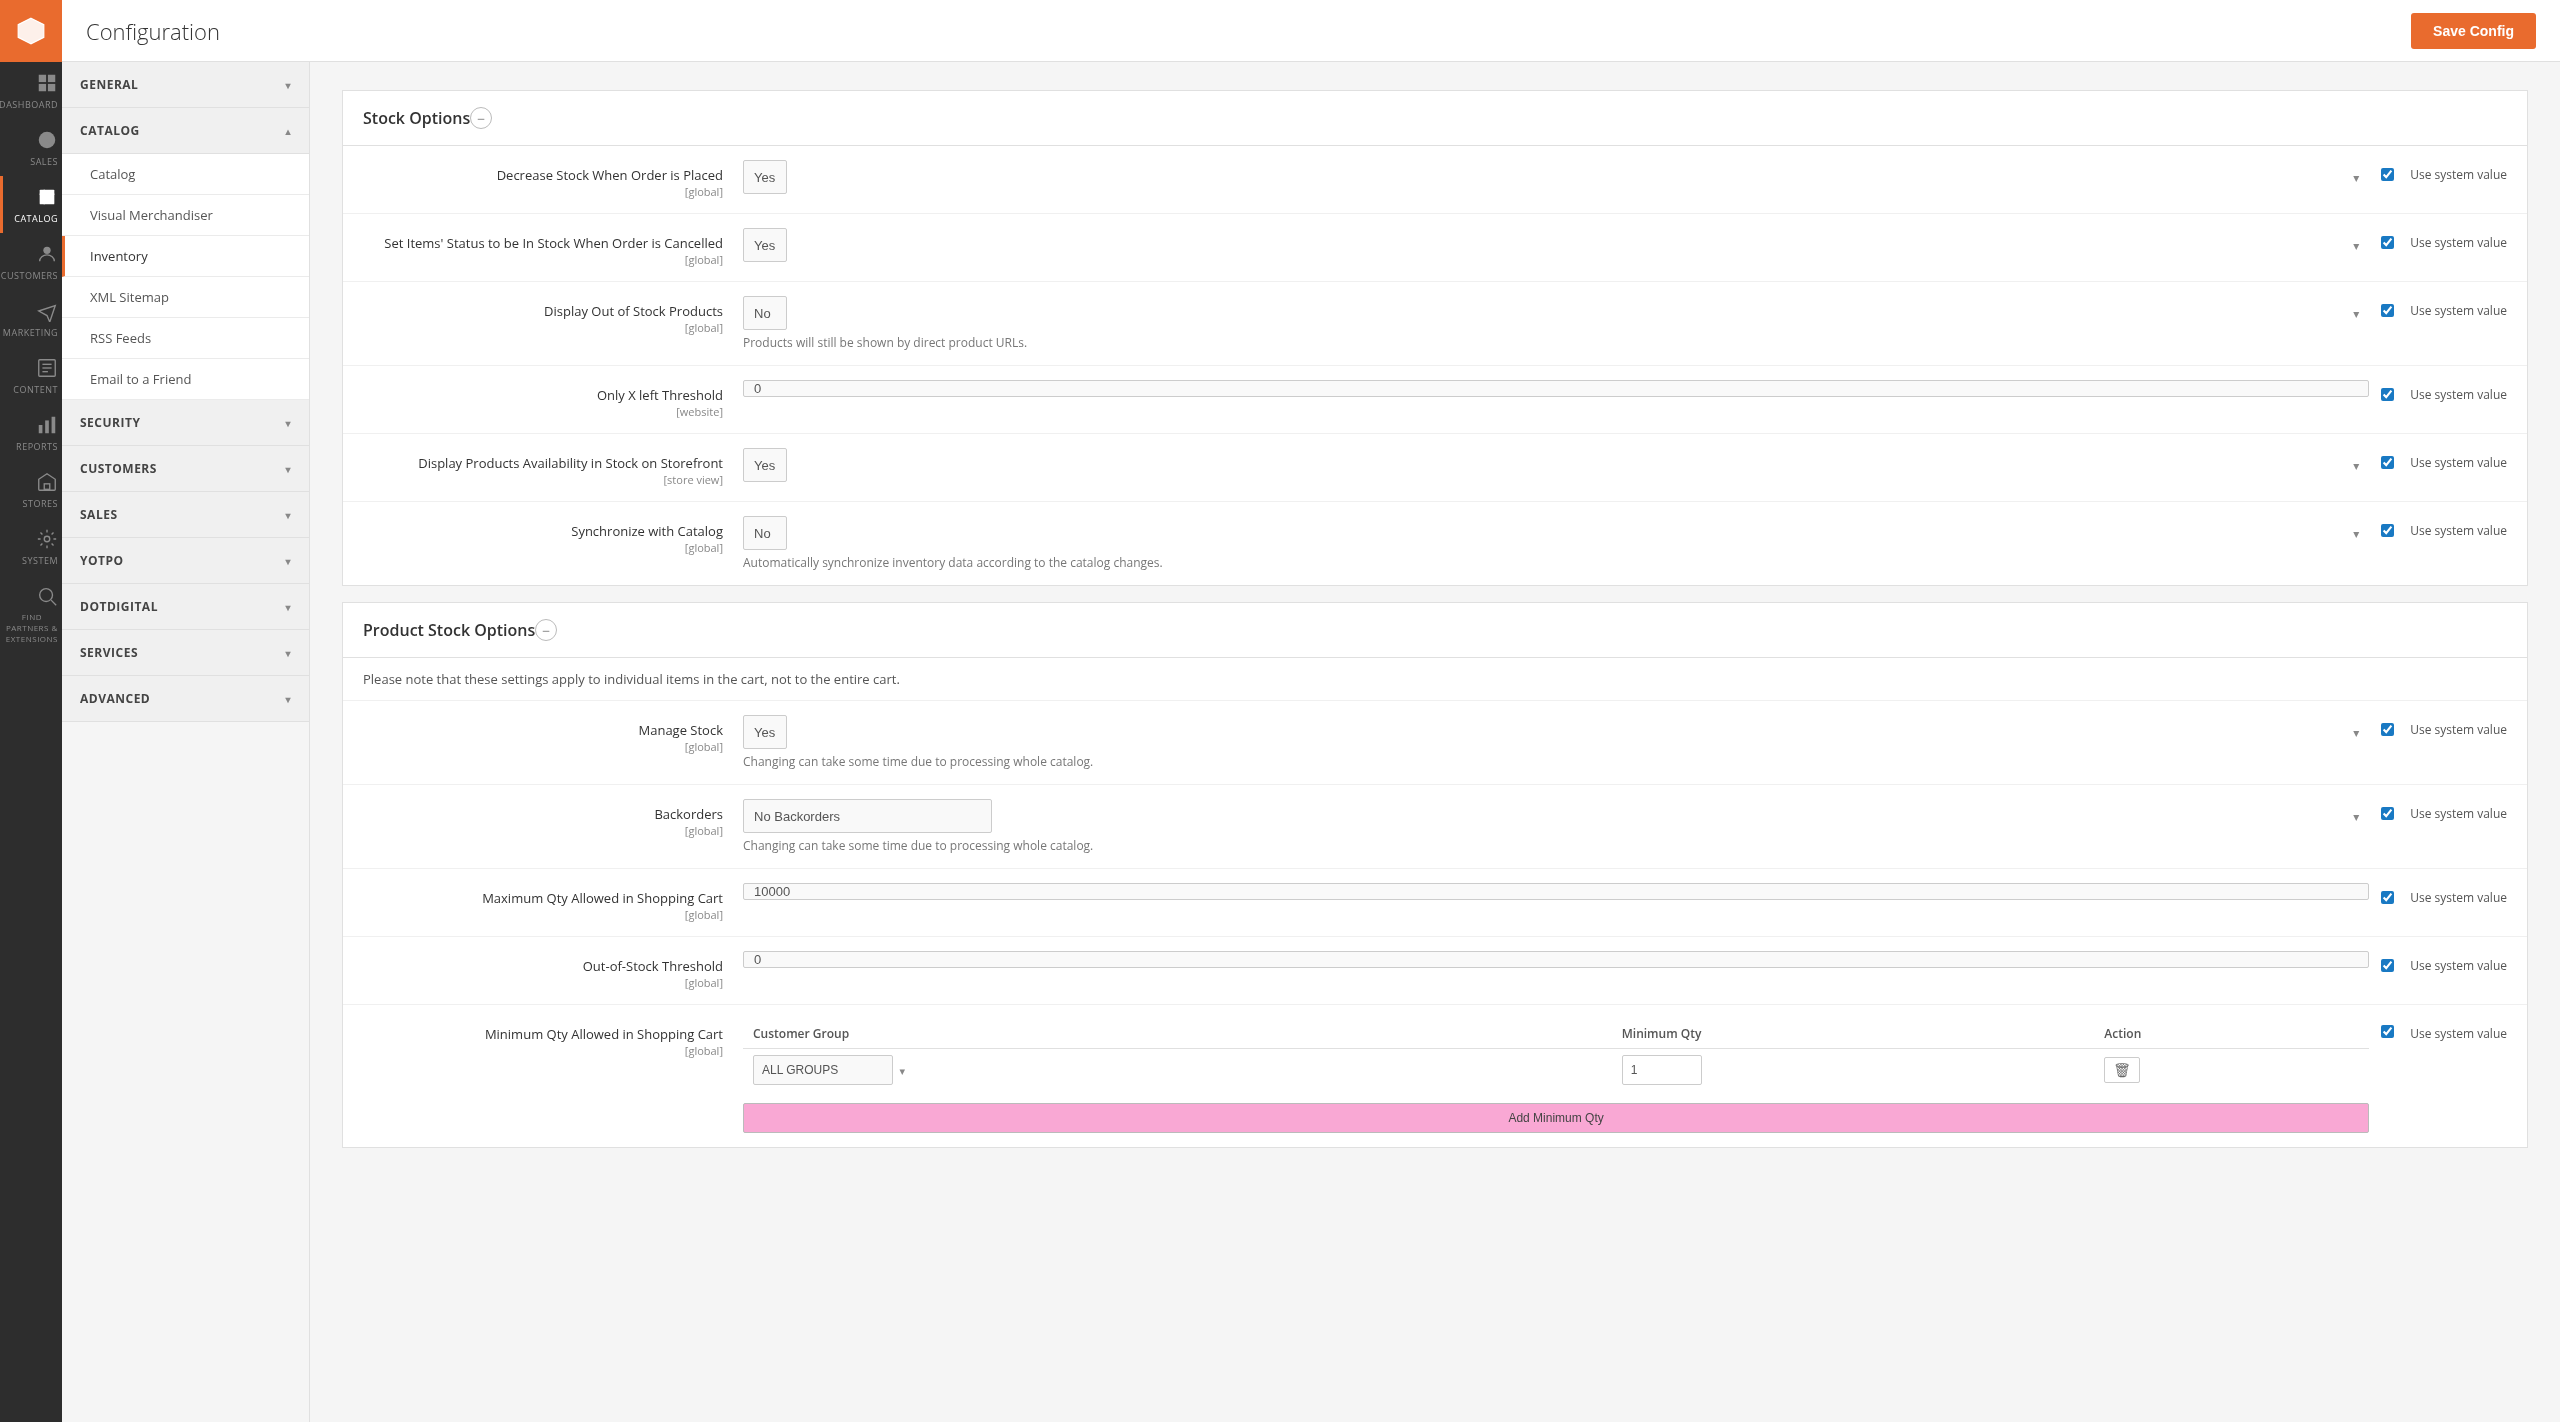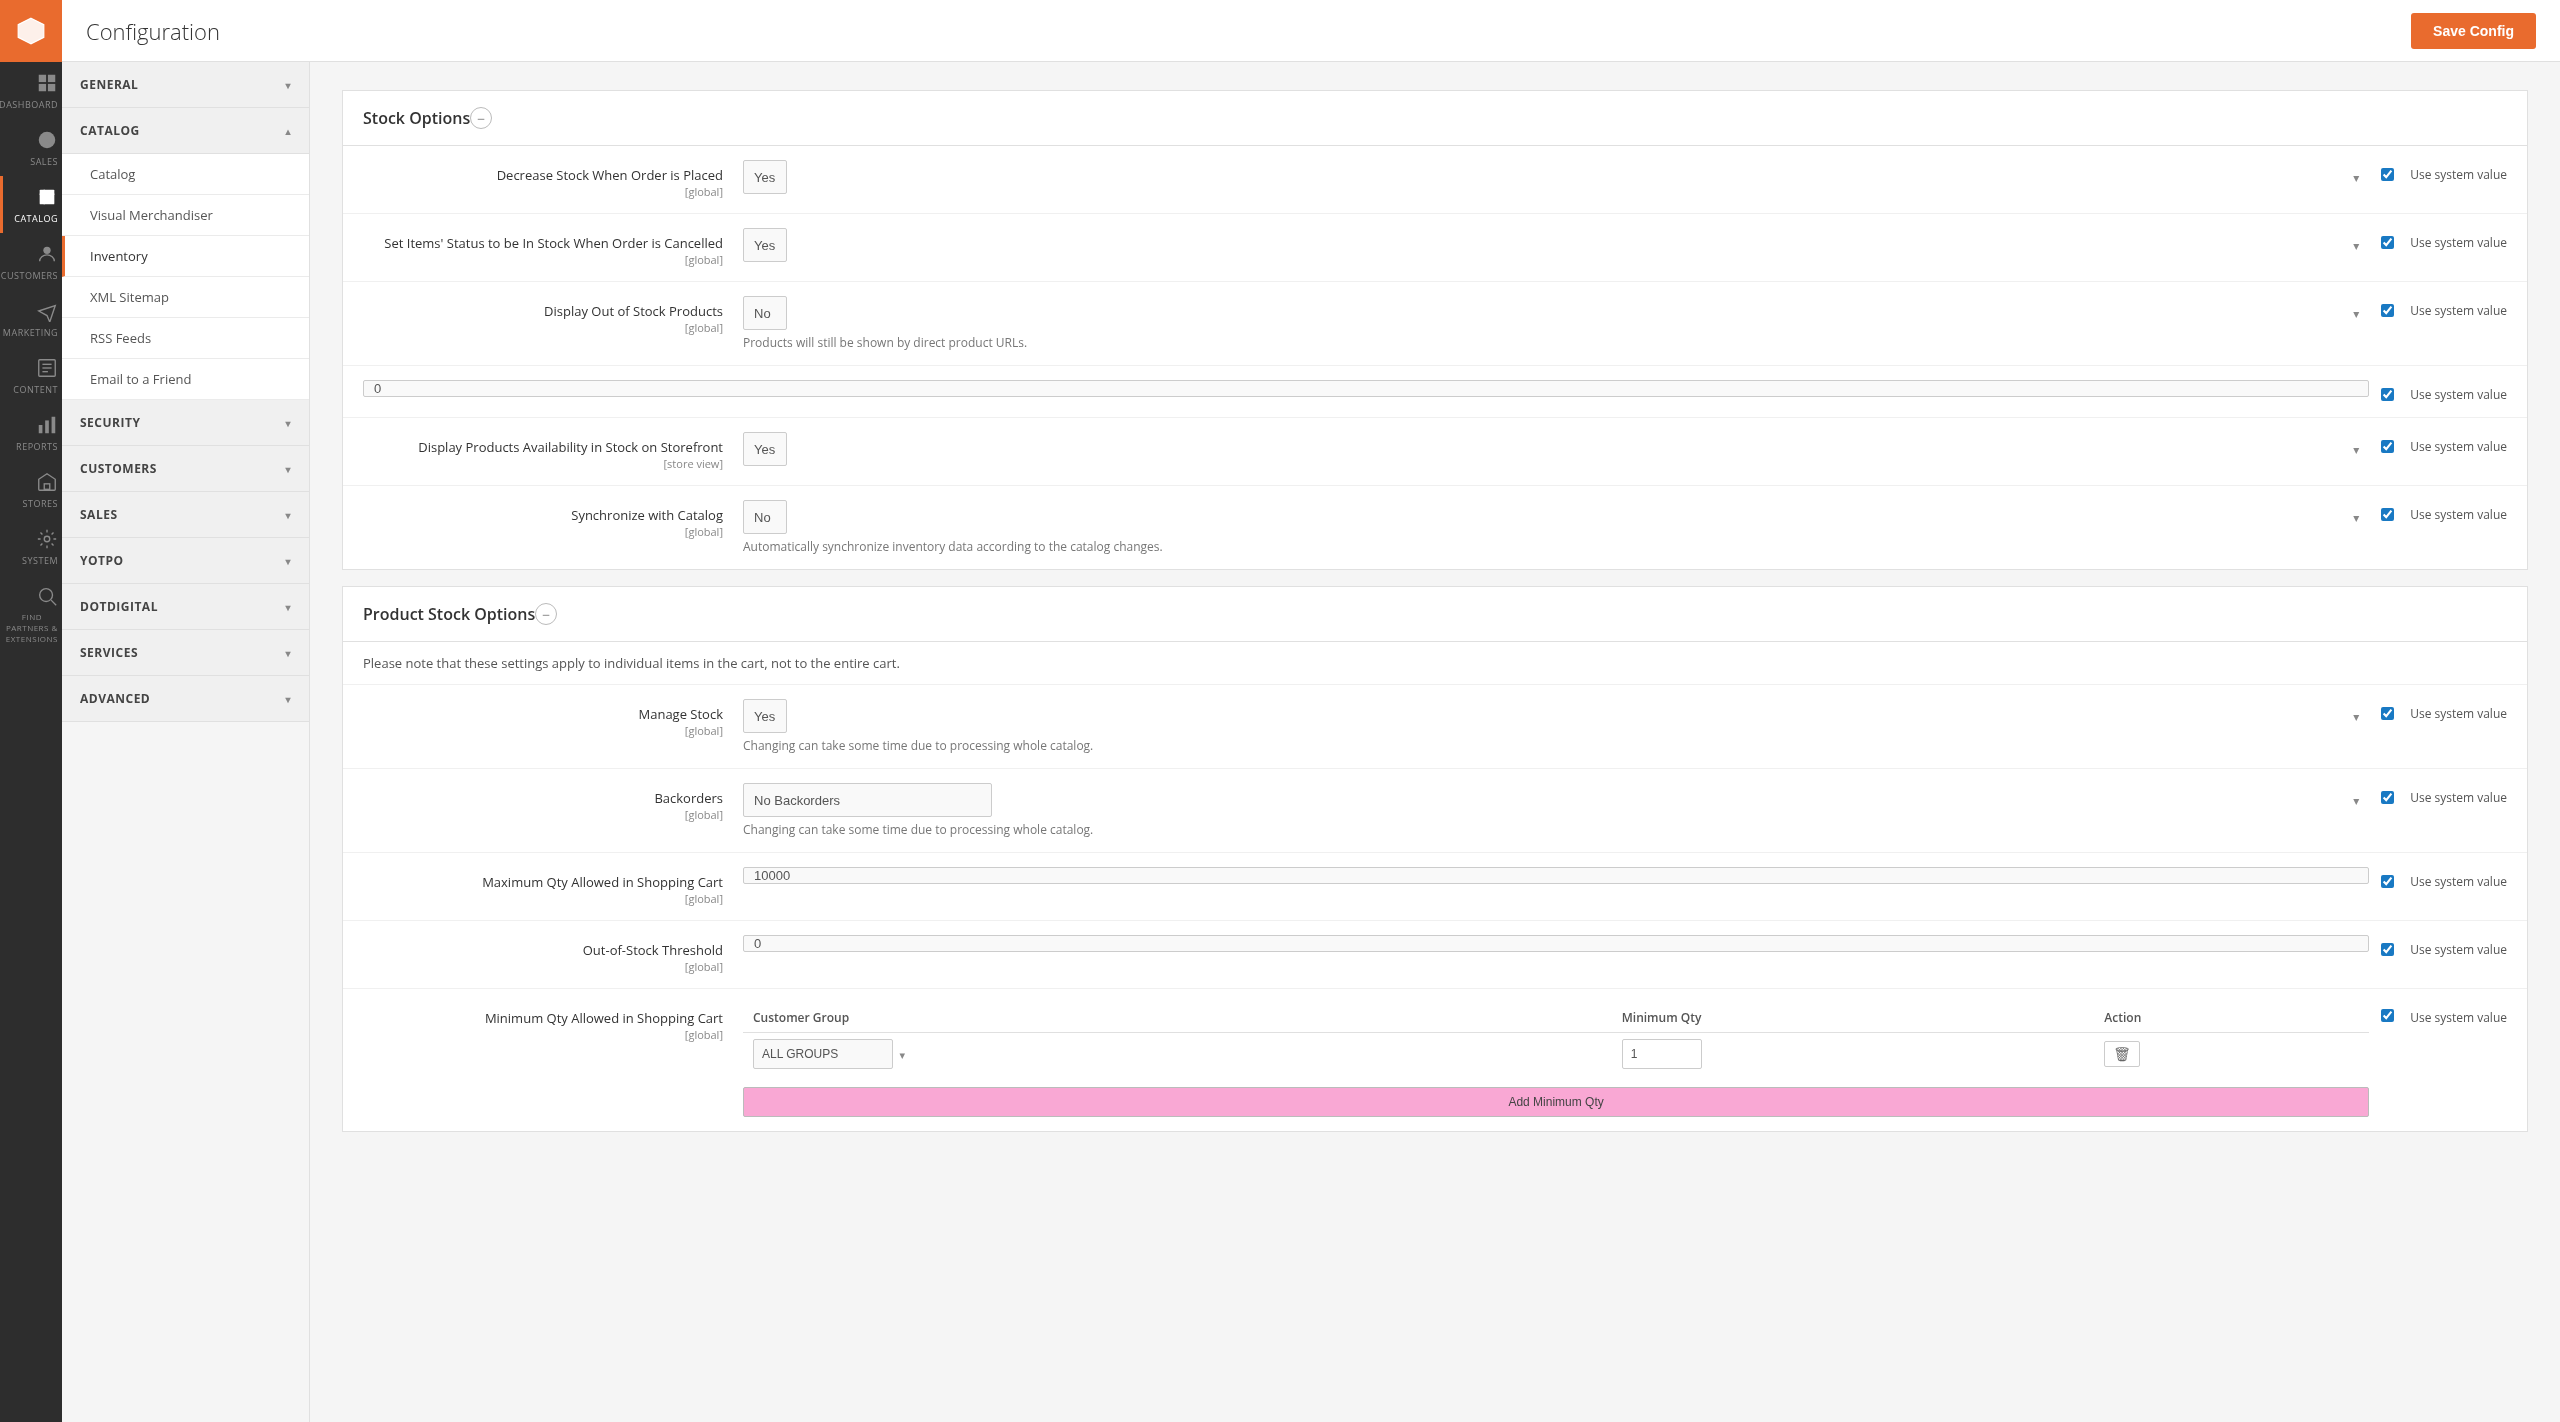--- a/index.html
+++ b/index.html
@@ -539,20 +539,24 @@
                 <span class="form-note">Products will still be shown by direct product URLs.</span>
               </div>
               <label class="use-system-check">
                 <input type="checkbox" checked="" style="">
                 <span>Use system value</span>
               </label>
             </div>
           </div>
 
           <div class="form-row">
+            <div class="form-label-wrap">
+              <span class="form-label">Only X left Threshold</span>
+              <span class="form-scope">[website]</span>
+            </div>
             <div class="form-control-wrap">
               <div class="form-col">
                 <input class="form-input" type="text" value="0" style="">
               </div>
               <label class="use-system-check">
                 <input type="checkbox" checked="" style="">
                 <span>Use system value</span>
               </label>
             </div>
           </div>

